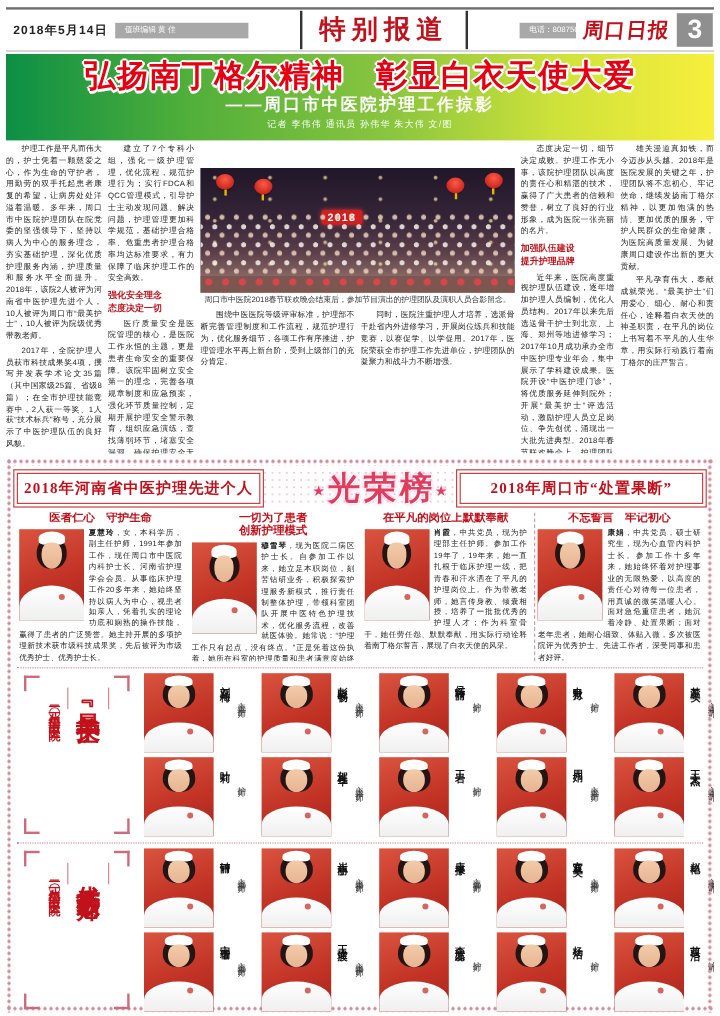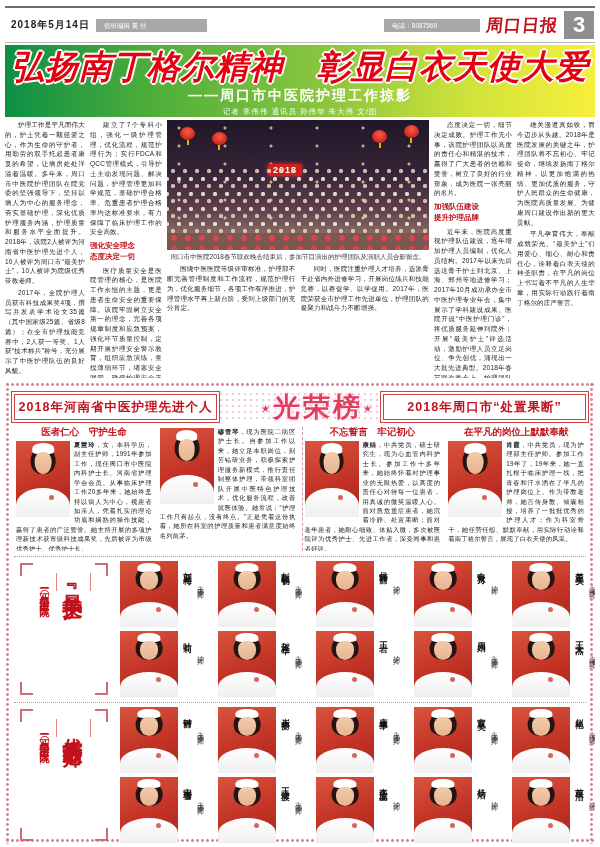--- a/index.html
+++ b/index.html
@@ -14,30 +14,30 @@
   .hdr-section{border-left:2px solid #333;border-right:2px solid #333;padding:1px 14px;
         font-family:"Liberation Serif","DejaVu Serif",serif;font-size:22px;font-weight:700;color:#c1121c;letter-spacing:5px;white-space:nowrap;}
   .hdr-mast{font-family:"Liberation Serif","DejaVu Serif",serif;font-size:17px;font-weight:900;color:#c1121c;
         transform:skewX(-6deg);white-space:nowrap;letter-spacing:1px;}
   .hdr-pagenum{width:30px;height:28px;background:#8f8f8f;color:#fff;font-size:22px;font-weight:800;
         display:flex;align-items:center;justify-content:center;margin-right:1px;}
   .spacer{flex:1;}
   
   .banner{margin-top:2px;height:72px;background:linear-gradient(90deg,#0c8f45 0%,#4fae3a 25%,#8cc63f 55%,#cfe23a 78%,#f7ef3c 100%);
         text-align:center;padding-top:5px;box-sizing:border-box;}
-  .banner h1{margin:0;font-size:33px;line-height:1.05;font-weight:900;color:#e60012;letter-spacing:1px;
-        text-shadow:-2px 0 #fff,2px 0 #fff,0 -2px #fff,0 2px #fff,-1px -1px #fff,1px 1px #fff,-1px 1px #fff,1px -1px #fff;font-style:italic;}
+  .banner h1{margin:0;font-size:26px;line-height:1.05;font-weight:900;color:#e60012;letter-spacing:1px;
+        text-shadow:-2px 0 #fff,2px 0 #fff,0 -2px #fff,0 2px #fff,-1px -1px #fff,1px 1px #fff,-1px 1px #fff,1px -1px #fff;}
   .banner h2{margin:2px 0 0;font-size:14px;font-weight:700;color:#fff;letter-spacing:2px;}
   .banner .byline{margin-top:2px;font-size:7.5px;color:#f4fff4;letter-spacing:1px;}
   
   .article{display:flex;gap:5px;margin-top:3px;height:258px;overflow:hidden;}
   .acol{overflow:hidden;}
   .c-l1{width:80px;}.c-l2{width:72px;}.c-r1{width:78px;}.c-r2{width:78px;}
   .centerblk{width:262px;flex:none;display:flex;flex-direction:column;}
-  .photo{position:relative;height:130px;background:linear-gradient(180deg,#201728 0%,#352438 40%,#5c3f4a 68%,#8a6a66 88%,#9b857c 100%);overflow:hidden;}
+  .photo{position:relative;height:104px;background:linear-gradient(180deg,#201728 0%,#352438 40%,#5c3f4a 68%,#8a6a66 88%,#9b857c 100%);overflow:hidden;margin-top:20px;}
   .photo .lights{position:absolute;inset:0;background:radial-gradient(circle 1.4px at 12px 8px,#ffe9a8 1px,transparent 2px);background-size:46px 18px;opacity:.7;}
   .lantern{position:absolute;width:15px;height:13px;border-radius:50%;background:radial-gradient(circle at 50% 35%,#ff5a45,#b51212);box-shadow:0 3px 2px -2px rgba(0,0,0,.4);}
   .lantern:after{content:"";position:absolute;left:46%;top:100%;width:2px;height:5px;background:#e8b400;}
   .sign2018{position:absolute;left:45%;top:34%;transform:translateX(-50%);background:#cf1f1f;color:#fff;
         font-size:9px;font-weight:800;padding:1px 5px;border-radius:2px;letter-spacing:1px;box-shadow:0 0 4px rgba(255,60,60,.8);}
   .crowd{position:absolute;left:0;right:0;bottom:12%;height:52%;
         background-image:radial-gradient(circle 2.1px at 6px 4px,#ecd4bd 1.8px,transparent 2.5px),
                          radial-gradient(circle 2.1px at 6px 4px,#f7f3ea 1.8px,transparent 2.5px);
         background-size:12px 15px,12px 15px;background-position:0 0,6px 8px;opacity:.85;}
   .frontrow{position:absolute;left:0;right:0;bottom:0;height:13%;
@@ -49,21 +49,21 @@
   .col-p{margin:0 0 2px;font-size:6.5px;line-height:1.5;text-align:justify;color:#222;text-indent:13px;letter-spacing:.2px;}
   .col-h{margin:3px 0;font-size:7.5px;line-height:1.5;font-weight:700;color:#c1121c;white-space:pre-line;}
   
   .bottom{position:relative;margin-top:4px;height:462px;box-sizing:border-box;padding:9px 9px 6px;overflow:hidden;}
   .lace{position:absolute;background-image:radial-gradient(circle 1.5px at 50% 50%,#d4889a 1.1px,transparent 1.7px);background-size:5px 5px;}
   .lace-t{top:0;left:0;right:0;height:6px;}
   .lace-b{bottom:0;left:0;right:0;height:6px;}
   .lace-l{top:0;bottom:0;left:0;width:6px;}
   .lace-r{top:0;bottom:0;right:0;width:6px;}
   .glory-row{display:flex;align-items:center;gap:8px;height:32px;
-        background:radial-gradient(circle 1px at 50% 50%,#f0ccd6 .8px,transparent 1.2px);background-size:6px 6px;}
+        background:radial-gradient(circle 1px at 50% 50%,#f0ccd6 .8px,transparent 1.2px);background-size:6px 6px;font-family:Liberation Serif, serif;}
   .gbox{flex:1;height:24px;background:#fff;border:1px solid #d04040;box-shadow:0 0 0 2px #fff,0 0 0 3px #d04040;
         display:flex;align-items:center;justify-content:center;font-size:12.5px;font-weight:800;color:#c1121c;letter-spacing:1px;white-space:nowrap;}
   .gbadge{width:150px;text-align:right;font-size:27px;font-weight:900;color:#e03e5e;letter-spacing:3px;
         text-shadow:1px 1px 0 #fff,-1px -1px 0 #fff,0 0 3px #f6b;white-space:nowrap;}
   .gstar{font-size:10px;vertical-align:middle;color:#e03e5e;}
   
   .profiles{display:flex;gap:4px;height:124px;margin-top:4px;overflow:hidden;justify-content:center;}
   .profile{flex:1;overflow:hidden;padding:0 2px;}
   .profile.divided{border-left:1px dashed #d898a8;}
   .p-title{margin:0 0 2px;font-size:9.5px;line-height:1.15;font-weight:800;color:#c1121c;text-align:center;white-space:pre-line;}
@@ -100,20 +100,21 @@
 </style>
 </head>
 <body>
 
 <div class="page">
 
   <div class="hdr">
     <span class="hdr-date">2018年5月14日</span>
     <span class="hdr-bar hdr-bar1">值班编辑 黄 佳</span>
     <span class="spacer"></span>
+    <span class="hdr-section">特别报道</span>
     <span class="spacer"></span>
     <span class="hdr-bar hdr-bar2">
       <span>电话：8087569</span>
 
     </span>
     <span class="hdr-mast">周口日报</span>
     <span class="hdr-pagenum">3</span>
   </div>
 
   <div class="banner">
@@ -185,48 +186,50 @@
         <h3 class="p-title">医者仁心　守护生命</h3>
         <p class="p-text"><span class="portrait p-photofloat">
               <i class="hair"></i>
               <i class="cap"></i>
               <i class="face"></i>
               <i class="tors"></i>
               <i class="emb"></i>
             </span><b class="p-name">夏慧玲</b><span>，女，本科学历，副主任护师，1991年参加工作，现任周口市中医院内科护士长、河南省护理学会会员。从事临床护理工作20多年来，她始终坚持以病人为中心，视患者如亲人，凭着扎实的理论功底和娴熟的操作技能，赢得了患者的广泛赞誉。她主持开展的多项护理新技术获市级科技成果奖，先后被评为市级优秀护士、优秀护士长。</span></p>
       </article>
       <article class="profile">
+        <h3 class="p-title">一切为了患者
+创新护理模式</h3>
         <p class="p-text"><span class="portrait p-photofloat">
               <i class="hair"></i>
               <i class="cap"></i>
               <i class="face"></i>
               <i class="tors"></i>
               <i class="emb"></i>
             </span><b class="p-name">穆雪琴</b><span>，现为医院二病区护士长。自参加工作以来，她立足本职岗位，刻苦钻研业务，积极探索护理服务新模式，推行责任制整体护理，带领科室团队开展中医特色护理技术，优化服务流程，改善就医体验。她常说：“护理工作只有起点，没有终点。”正是凭着这份执着，她所在科室的护理质量和患者满意度始终名列前茅。</span></p>
+      </article>
+      <article class="profile">
+        <h3 class="p-title">在平凡的岗位上默默奉献</h3>
+        <p class="p-text"><span class="portrait p-photofloat">
+              <i class="hair"></i>
+              <i class="cap"></i>
+              <i class="face"></i>
+              <i class="tors"></i>
+              <i class="emb"></i>
+            </span><b class="p-name">肖霞</b><span>，中共党员，现为护理部主任护师。参加工作19年了，19年来，她一直扎根于临床护理一线，把青春和汗水洒在了平凡的护理岗位上。作为带教老师，她言传身教、倾囊相授，培养了一批批优秀的护理人才；作为科室骨干，她任劳任怨、默默奉献，用实际行动诠释着南丁格尔誓言，展现了白衣天使的风采。</span></p>
       </article>
       <article class="profile divided">
         <h3 class="p-title">不忘誓言　牢记初心</h3>
         <p class="p-text"><span class="portrait p-photofloat">
               <i class="hair"></i>
               <i class="cap"></i>
               <i class="face"></i>
               <i class="tors"></i>
               <i class="emb"></i>
             </span><b class="p-name">康娟</b><span>，中共党员，硕士研究生，现为心血管内科护士长。参加工作十多年来，她始终怀着对护理事业的无限热爱，以高度的责任心对待每一位患者，用真诚的微笑温暖人心。面对急危重症患者，她沉着冷静、处置果断；面对老年患者，她耐心细致、体贴入微，多次被医院评为优秀护士、先进工作者，深受同事和患者好评。</span></p>
       </article>
-      <article class="profile">
-        <h3 class="p-title">在平凡的岗位上默默奉献</h3>
-        <p class="p-text"><span class="portrait p-photofloat">
-              <i class="hair"></i>
-              <i class="cap"></i>
-              <i class="face"></i>
-              <i class="tors"></i>
-              <i class="emb"></i>
-            </span><b class="p-name">肖霞</b><span>，中共党员，现为护理部主任护师。参加工作19年了，19年来，她一直扎根于临床护理一线，把青春和汗水洒在了平凡的护理岗位上。作为带教老师，她言传身教、倾囊相授，培养了一批批优秀的护理人才；作为科室骨干，她任劳任怨、默默奉献，用实际行动诠释着南丁格尔誓言，展现了白衣天使的风采。</span></p>
-      </article>
     </div>
 
     <div class="grid-sep"></div>
 
     <div class="grid-group">
       <div class="vbanner">
         <i class="cnr cnr-tl"></i>
         <i class="cnr cnr-tr"></i>
         <i class="cnr cnr-bl"></i>
         <i class="cnr cnr-br"></i>

